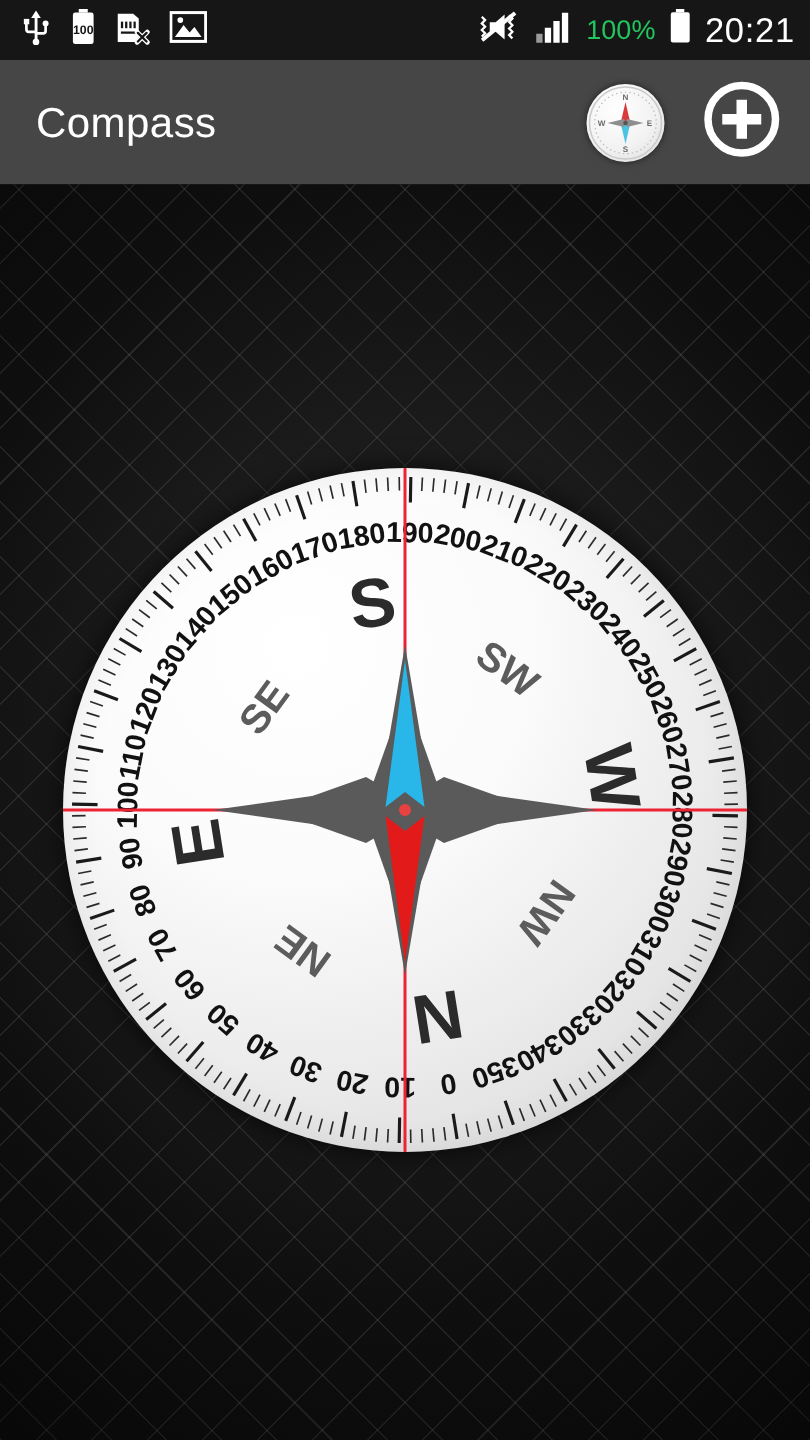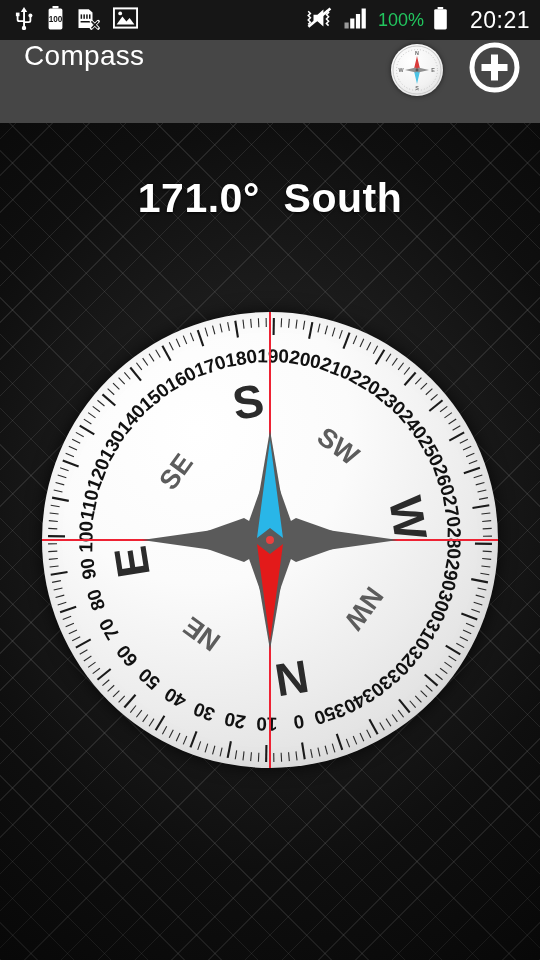--- a/index.html
+++ b/index.html
@@ -17,27 +17,27 @@
     display:flex; align-items:center;
     padding:0 10px 0 14px;
   }
   .sb-left{ display:flex; align-items:center; gap:13px; }
   .sb-right{ margin-left:auto; display:flex; align-items:center; gap:9px; }
   .sb-icon{ display:block; }
   .sb-text{
     color:#22c55e; font-size:18px; letter-spacing:0px;
     font-family:"Liberation Sans", sans-serif;
   }
-  .sb-clock{ color:#fff; font-size:23px; letter-spacing:0.5px;margin-left:13px; }
+  .sb-clock{ color:#fff; font-size:23px; letter-spacing:0.5px; }
 
   
   #title-bar{
     position:absolute; left:0; top:40px; width:540px; height:83px;
     background:#464646;
-    display:flex; align-items:flex-start;
+    display:flex; align-items:center;
     padding:0 18px 0 24px;
   }
   #app-title{
     color:#ffffff; font-size:28px; font-weight:400; letter-spacing:0.3px;
   }
   .tb-actions{ margin-left:auto; display:flex; align-items:center; gap:24px; }
   .tb-btn{ display:flex; align-items:center; justify-content:center; }
 
   
   .mini-compass{
@@ -220,21 +220,20 @@
           <rect x="24" y="14.5" width="7" height="26" fill="#ffffff"></rect>
           <rect x="14.5" y="24" width="26" height="7" fill="#ffffff"></rect>
         </svg>
       </span>
     </div>
   </div>
 </div>
 
 <div id="content">
 
-  <div id="heading">171.0°  South</div>
 
   <div id="compass-wrap">
     <div id="compass-dial">
 
       <div id="dial-rotor">
         <svg viewBox="0 0 456 456" id="ring-svg">
             <line class="tick-major" x1="228.00" y1="6.00" x2="228.00" y2="23.00"></line>
             <line class="tick-minor" x1="235.75" y1="6.14" x2="235.43" y2="15.13"></line>
             <line class="tick-minor" x1="243.49" y1="6.54" x2="242.86" y2="15.52"></line>
             <line class="tick-minor" x1="251.21" y1="7.22" x2="250.26" y2="16.17"></line>

